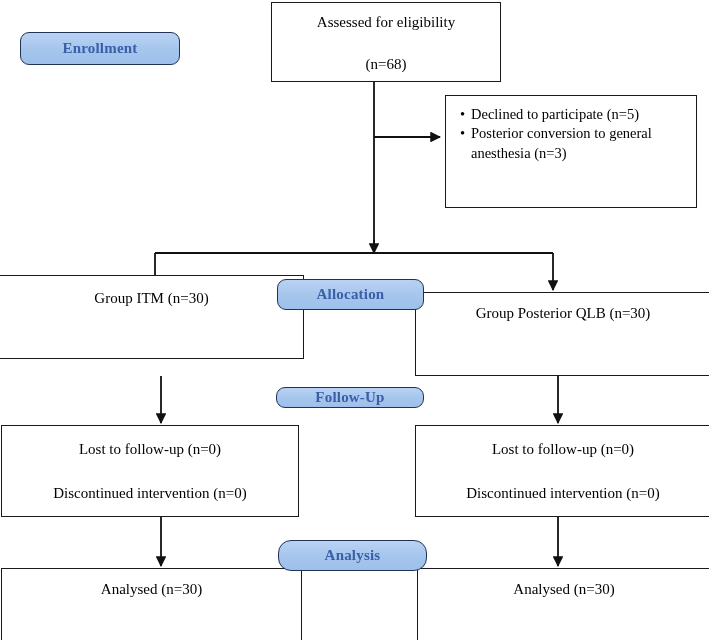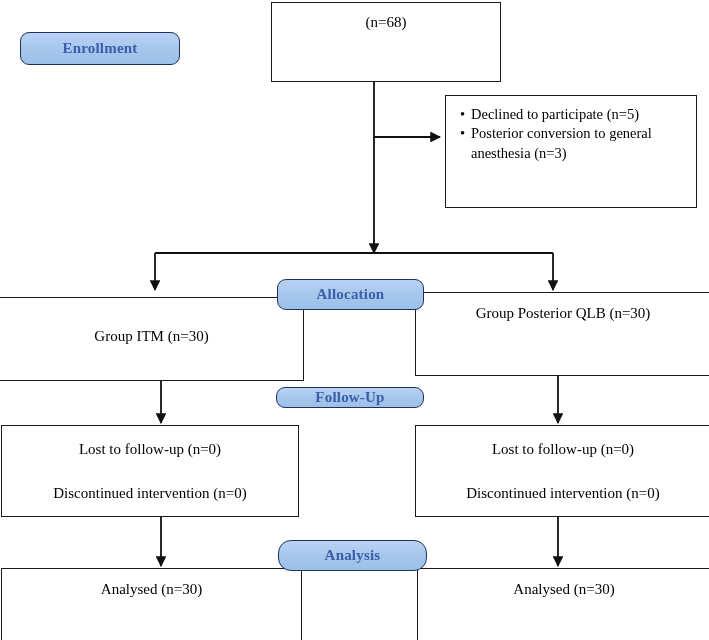--- a/index.html
+++ b/index.html
@@ -44,21 +44,21 @@
     flex-direction: column;
     align-items: center;
   }
   .box .line { white-space: nowrap; }
 
   
   #box-assessed {
     left: 271px; top: 2px; width: 230px; height: 80px;
     padding-top: 9px;
   }
-  #box-assessed .line + .line { margin-top: 32px; }
+  #box-assessed .line + .line { margin-top: 20px; }
 
   
   #box-excluded {
     left: 445px; top: 95px; width: 252px; height: 113px;
     padding: 9px 8px 0 14px;
     font-size: 14.5px;
     line-height: 1.34;
   }
   #box-excluded .bullet-row {
     display: flex;
@@ -67,22 +67,22 @@
   #box-excluded .bullet-dot {
     width: 11px;
     flex: 0 0 11px;
     line-height: 1.34;
   }
   #box-excluded .bullet-text { flex: 1 1 auto; }
   #box-excluded .cont { padding-left: 11px; }
 
   
   #box-alloc-left {
-    left: -1px; top: 297px; width: 305px; height: 84px;
-    padding-top: 28px;
+    left: -1px; top: 275px; width: 305px; height: 84px;
+    padding-top: 12px;
     align-items: center;
   }
   #box-alloc-right {
     left: 415px; top: 292px; width: 296px; height: 84px;
     padding-top: 10px;
   }
 
   
   #box-follow-left {
     left: 1px; top: 425px; width: 298px; height: 92px;
@@ -154,20 +154,21 @@
 
       <line x1="558" y1="376" x2="558" y2="423" marker-end="url(#arrowhead)"></line>
 
       <line x1="161" y1="517" x2="161" y2="566" marker-end="url(#arrowhead)"></line>
 
       <line x1="558" y1="517" x2="558" y2="566" marker-end="url(#arrowhead)"></line>
     </g>
   </svg>
 
   <div class="box center" id="box-assessed">
+    <span class="line">Assessed for eligibility</span>
     <span class="line">(n=68)</span>
   </div>
 
   <div class="box" id="box-excluded">
     <div class="bullet-row">
       <span class="bullet-dot">•</span>
       <span class="bullet-text">Declined to participate (n=5)</span>
     </div>
     <div class="bullet-row">
       <span class="bullet-dot">•</span>

